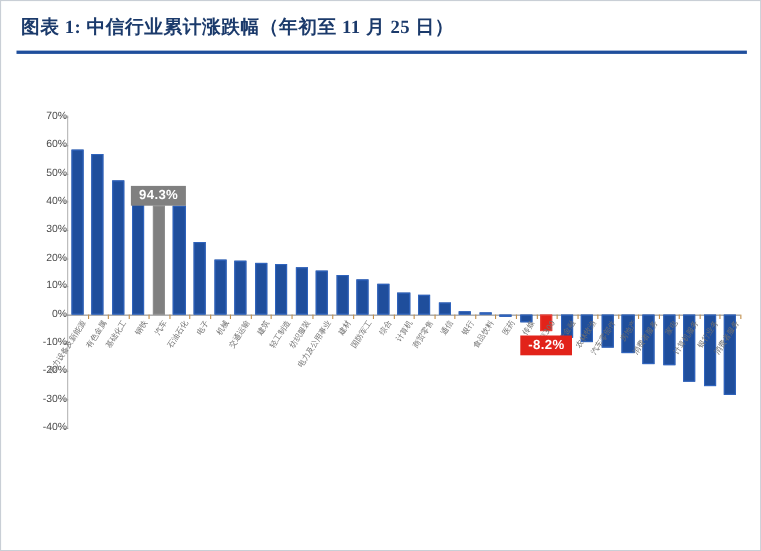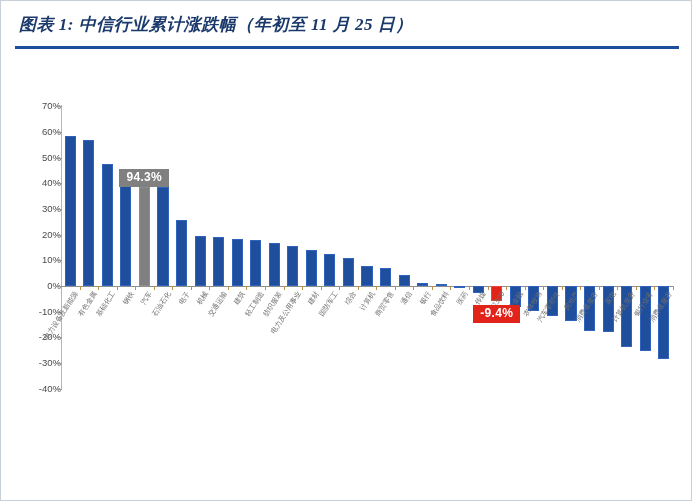--- a/index.html
+++ b/index.html
@@ -31,21 +31,20 @@
     left: 0; top: 0;
     width: 692px;
     height: 46px;
     box-sizing: border-box;
     padding-left: 18px;
     display: flex;
     align-items: center;
   }
   #title-text {
     font-family: "Liberation Serif", "DejaVu Serif", serif;
-    font-style: italic;
     font-weight: bold;
     font-size: 17px;
     color: #1b3a6b;
     letter-spacing: 0.5px;
     white-space: nowrap;
   }
   #title-rule {
     position: absolute;
     left: 14px;
     top: 45px;
@@ -309,16 +308,16 @@
         <div class="xlabel" style="left: 554.455px; top: 0px;">汽车零部件</div>
         <div class="xlabel" style="left: 573px; top: 0px;">房地产</div>
         <div class="xlabel" style="left: 591.545px; top: 0px;">消费者服务</div>
         <div class="xlabel" style="left: 610.091px; top: 0px;">家电</div>
         <div class="xlabel" style="left: 628.636px; top: 0px;">计算机服务</div>
         <div class="xlabel" style="left: 647.182px; top: 0px;">银行业务</div>
         <div class="xlabel" style="left: 665.727px; top: 0px;">消费者服务</div>
       </div>
 
     <div class="callout" id="callout-gray" style="left: 118.455px; top: 116.312px;">94.3%</div>
-    <div class="callout" id="callout-red" style="left: 472.318px; top: 252.42px;">-9.4%</div>
+    <div class="callout" id="callout-red" style="left: 472.318px; top: 252.42px;">-8.2%</div>
 
   </div>
 </div>
 
 </body></html>

